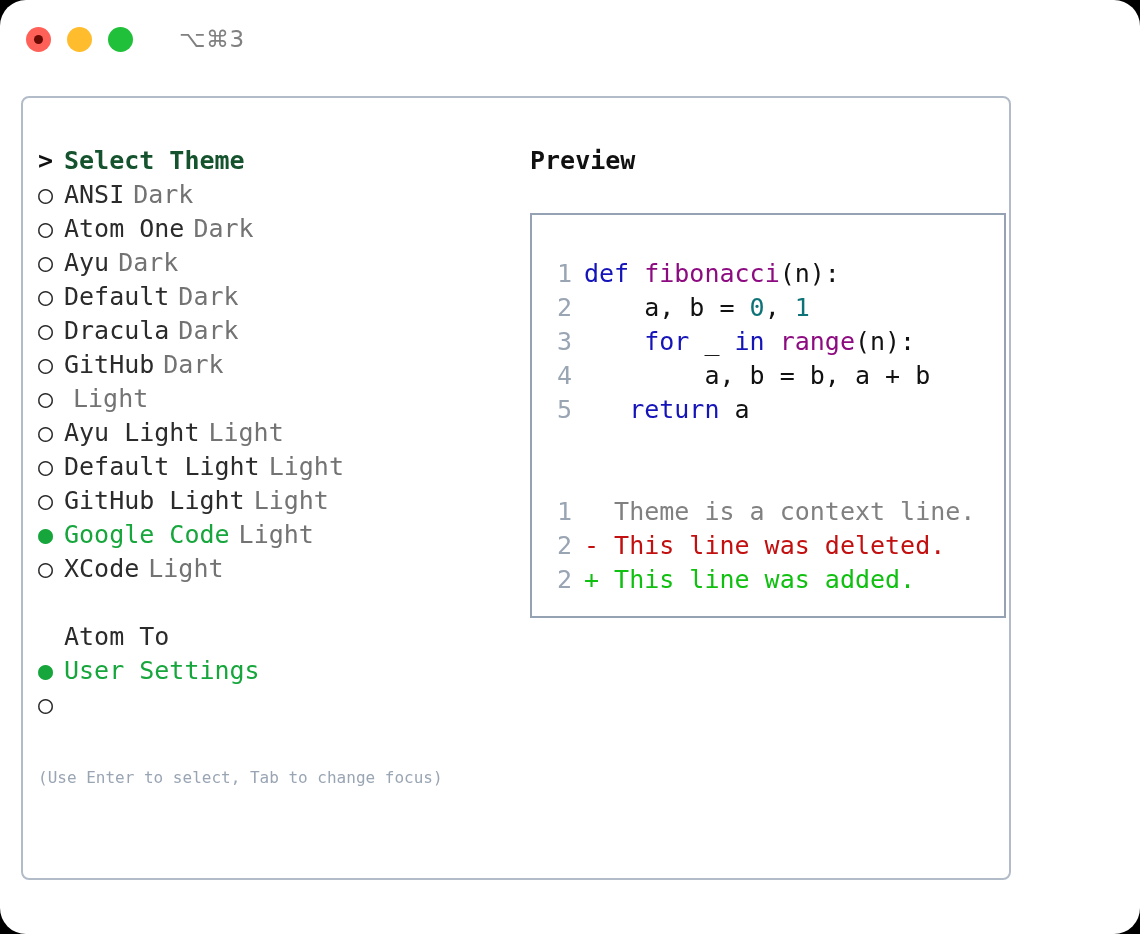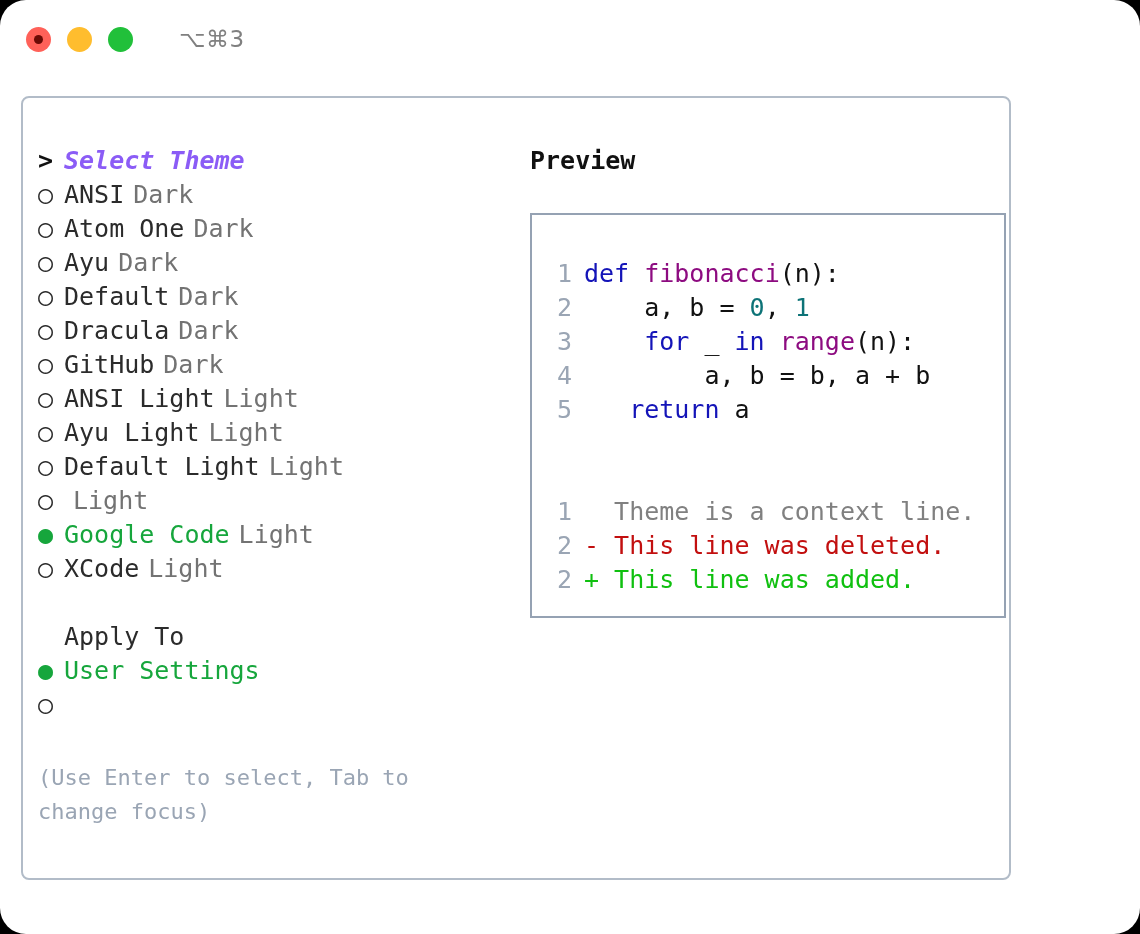--- a/index.html
+++ b/index.html
@@ -106,36 +106,36 @@
     display: inline-block;
     width: 26px;
     flex: 0 0 26px;
     color: #2b2b2b;
     font-size: 25px;
   }
   .marker.dot-filled { color: #16a63c; }
   .marker.caret { font-weight: bold; color: #111111; }
 
   .label { color: #2b2b2b; }
-  .label.bold { font-weight: bold; color: #8b5cf6; font-style: italic; }
+  .label.bold { font-weight: bold; color: #14532d; }
   .label.selected { color: #16a63c; }
   .variant {
     color: #737373;
     margin-left: 9px;
   }
 
   .spacer-row { height: 34px; }
 
   .hint {
     position: absolute;
     left: 15px;
     top: 663px;
     width: 410px;
     color: #9aa5b4;
-    font-size: 22px;
+    font-size: 16px;
     line-height: 34px;
   }
 
   
   .right-col {
     position: absolute;
     left: 507px;
     top: 48px;
     width: 490px;
   }
@@ -233,58 +233,58 @@
         </div>
 
         <div class="row">
           <span class="marker">○</span>
           <span class="label">GitHub</span>
           <span class="variant">Dark</span>
         </div>
 
         <div class="row">
           <span class="marker">○</span>
-          <span class="label">ANSI Light</span>
           <span class="variant">Light</span>
         </div>
 
         <div class="row">
           <span class="marker">○</span>
           <span class="label">Ayu Light</span>
           <span class="variant">Light</span>
         </div>
 
         <div class="row">
           <span class="marker">○</span>
           <span class="label">Default Light</span>
           <span class="variant">Light</span>
         </div>
 
         <div class="row">
           <span class="marker">○</span>
+          <span class="label">GitHub Light</span>
           <span class="variant">Light</span>
         </div>
 
         <div class="row">
           <span class="marker dot-filled">●</span>
           <span class="label selected">Google Code</span>
           <span class="variant">Light</span>
         </div>
 
         <div class="row">
           <span class="marker">○</span>
           <span class="label">XCode</span>
           <span class="variant">Light</span>
         </div>
 
         <div class="spacer-row"></div>
 
         <div class="row">
           <span class="marker"></span>
-          <span class="label">Apply To</span>
+          <span class="label">Atom To</span>
         </div>
 
         <div class="row">
           <span class="marker dot-filled">●</span>
           <span class="label selected">User Settings</span>
         </div>
 
         <div class="row">
           <span class="marker">○</span>
         </div>

